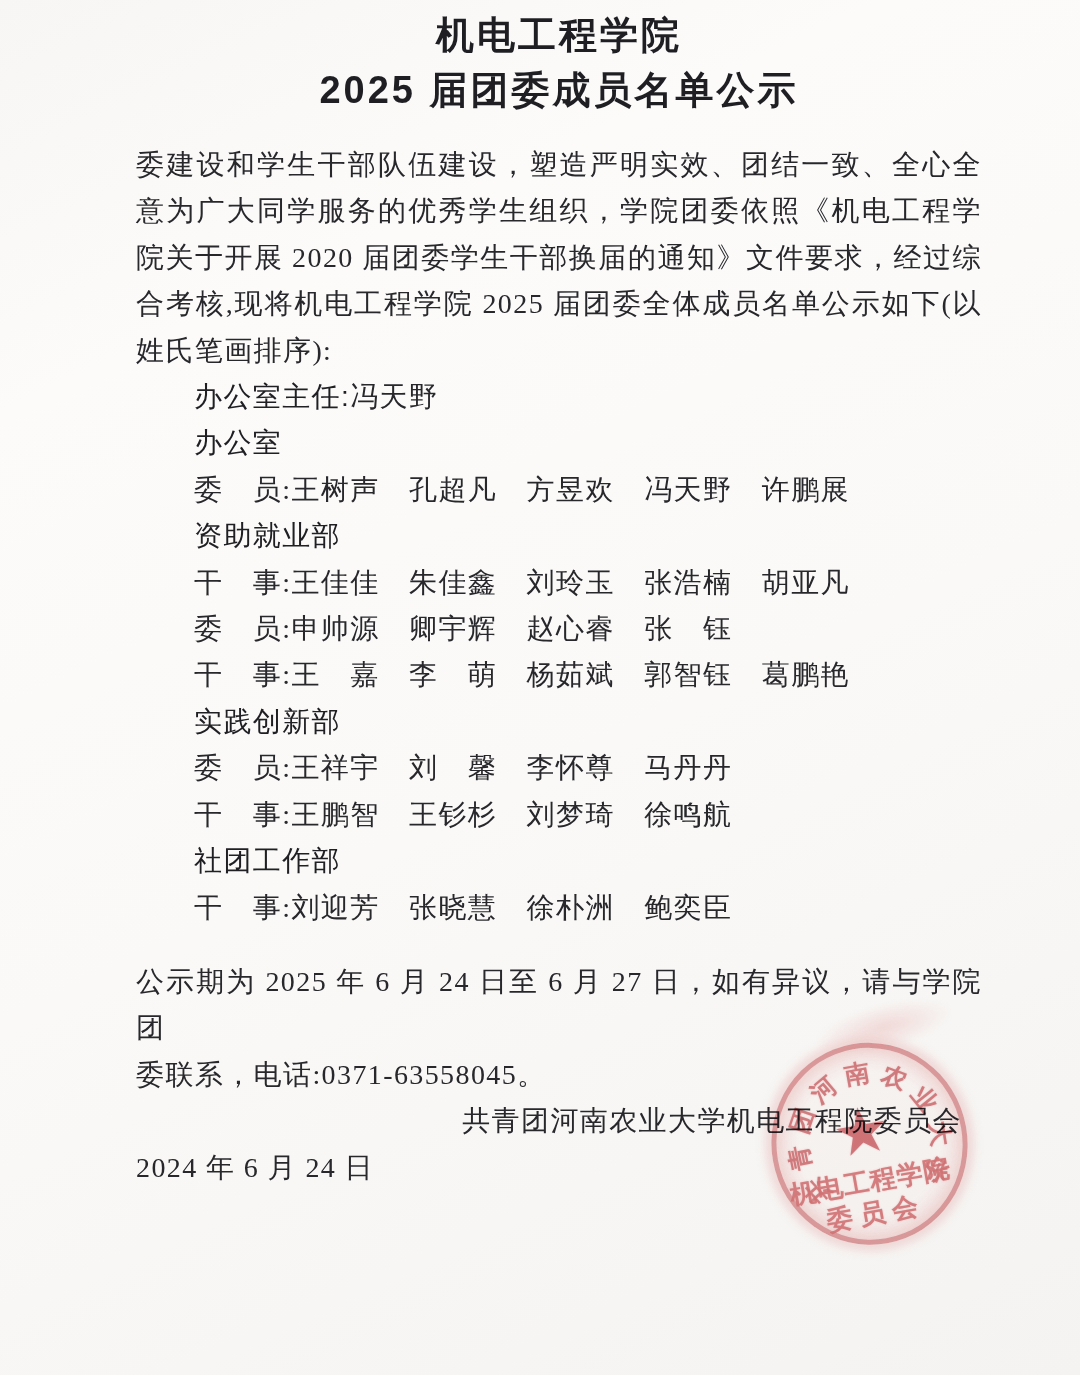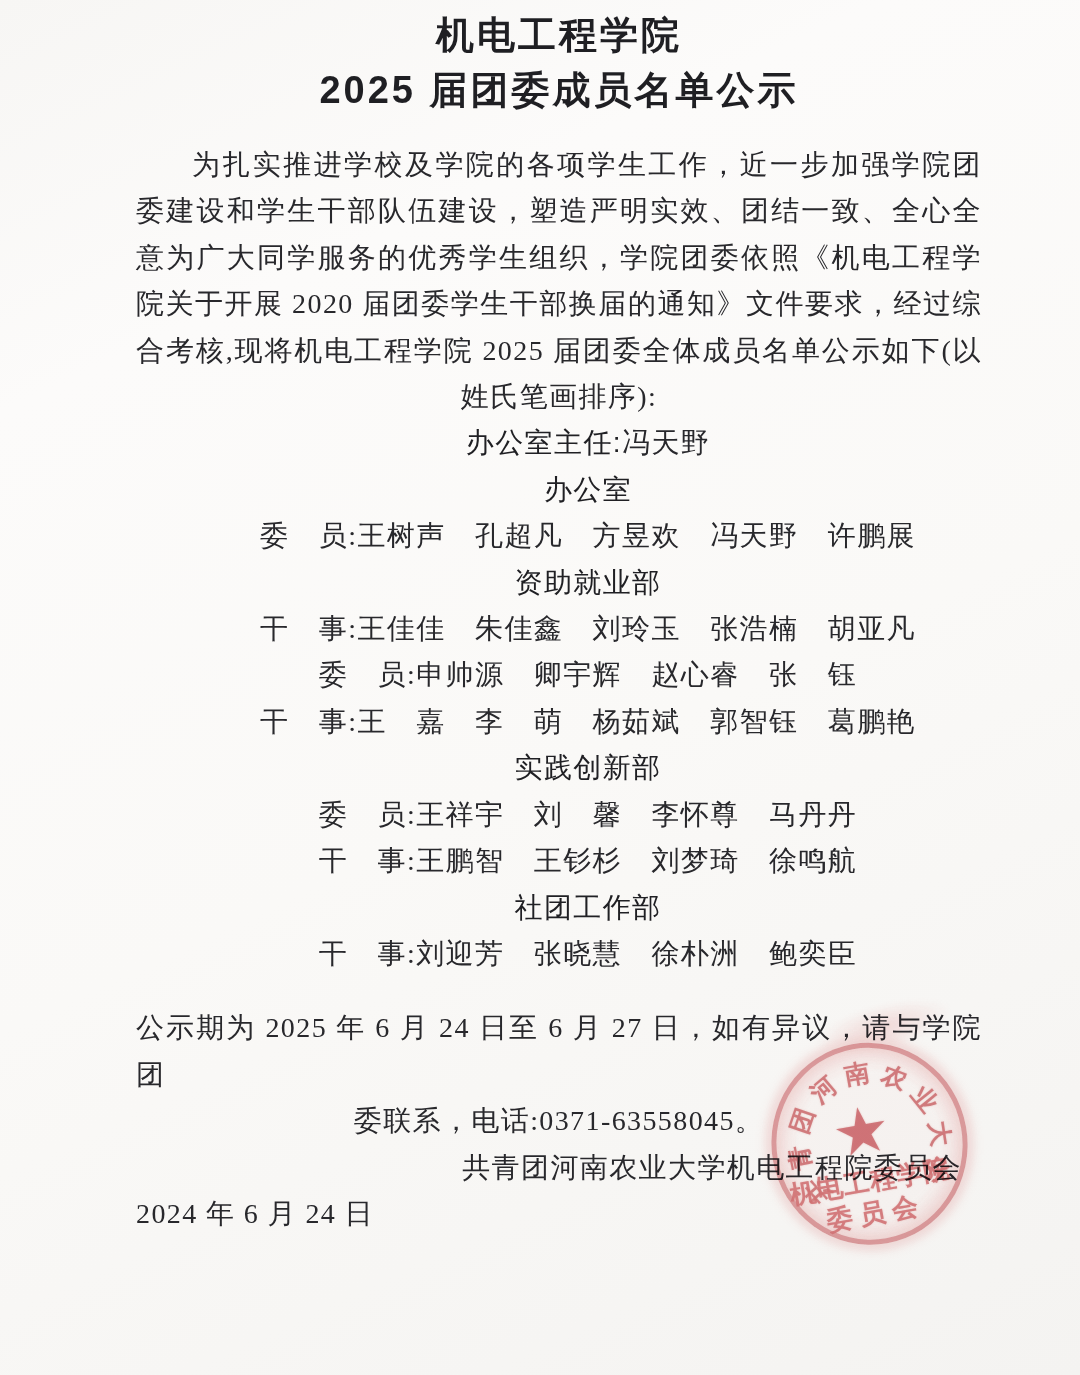--- a/index.html
+++ b/index.html
@@ -30,21 +30,20 @@
     color: #1f1f23;
   }
 
   
   .line {
     font-size: 28px;
     line-height: 46.4px;
     letter-spacing: 1.4px;
     white-space: nowrap;
     color: #28282c;
-    text-align: center;
   }
   .stretch {
     white-space: normal;
     text-align: justify;
     text-align-last: justify;
     width: 846px;
   }
   .indent { text-indent: 2em; }
 
   
@@ -121,21 +120,20 @@
 
 <div class="sheet">
   <div class="content">
 
     <div class="title-block">
       <div class="title-line">机电工程学院</div>
       <div class="title-line">2025 届团委成员名单公示</div>
     </div>
 
     <div class="intro">
-      <div class="line stretch indent">为扎实推进学校及学院的各项学生工作，近一步加强学院团</div>
       <div class="line stretch">委建设和学生干部队伍建设，塑造严明实效、团结一致、全心全</div>
       <div class="line stretch">意为广大同学服务的优秀学生组织，学院团委依照《机电工程学</div>
       <div class="line stretch">院关于开展 2020 届团委学生干部换届的通知》文件要求，经过综</div>
       <div class="line stretch">合考核,现将机电工程学院 2025 届团委全体成员名单公示如下(以</div>
       <div class="line">姓氏笔画排序):</div>
     </div>
 
     <div class="list">
       <div class="line"><span class="bold-label">办公室主任:</span><span>冯天野</span></div>
 

